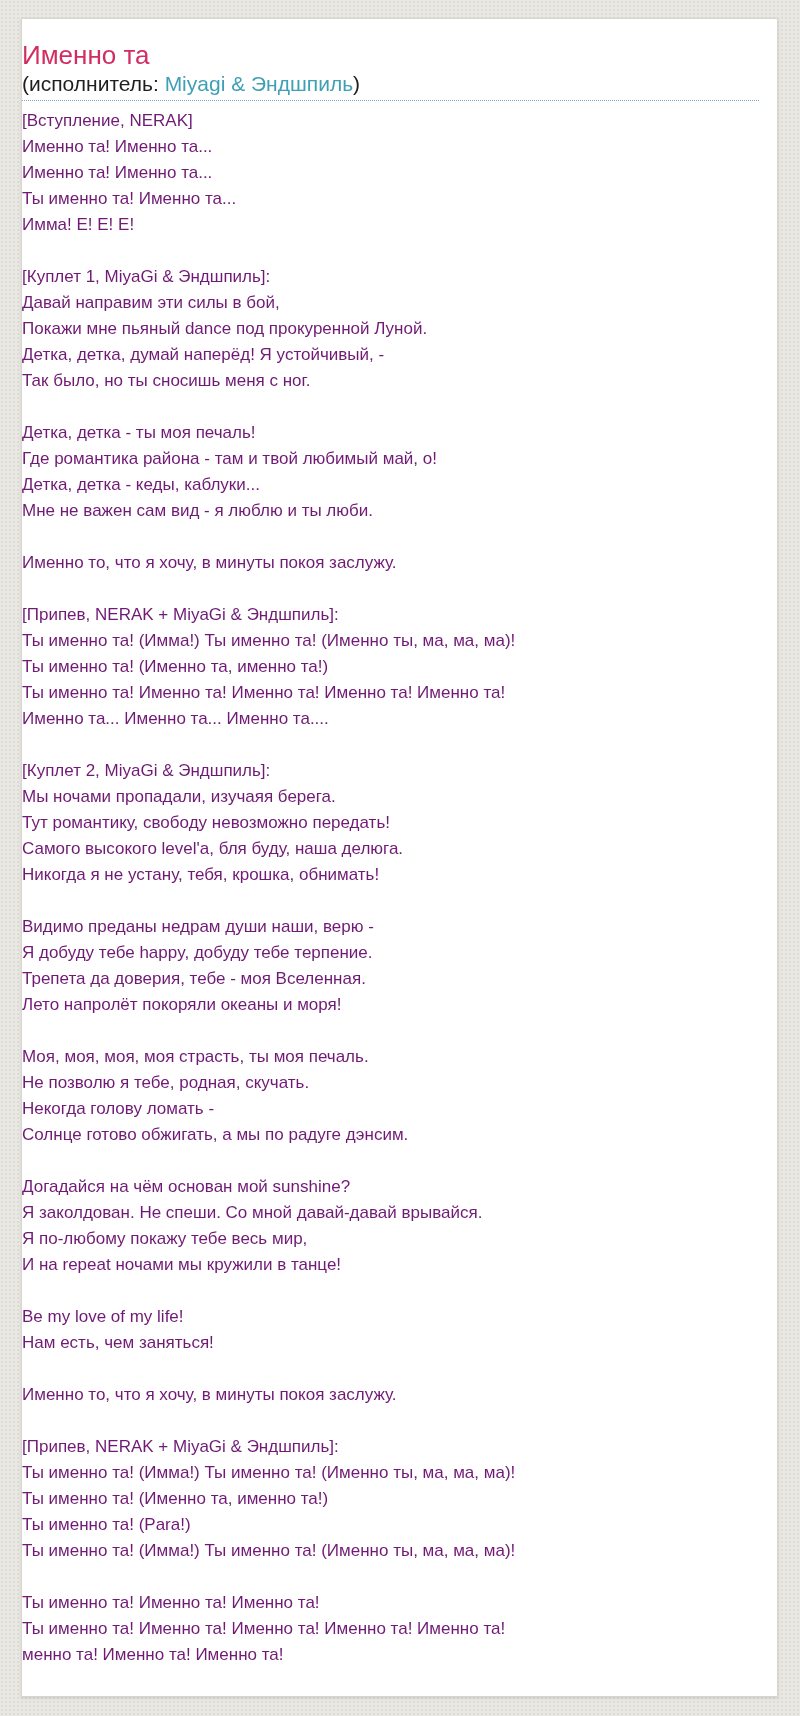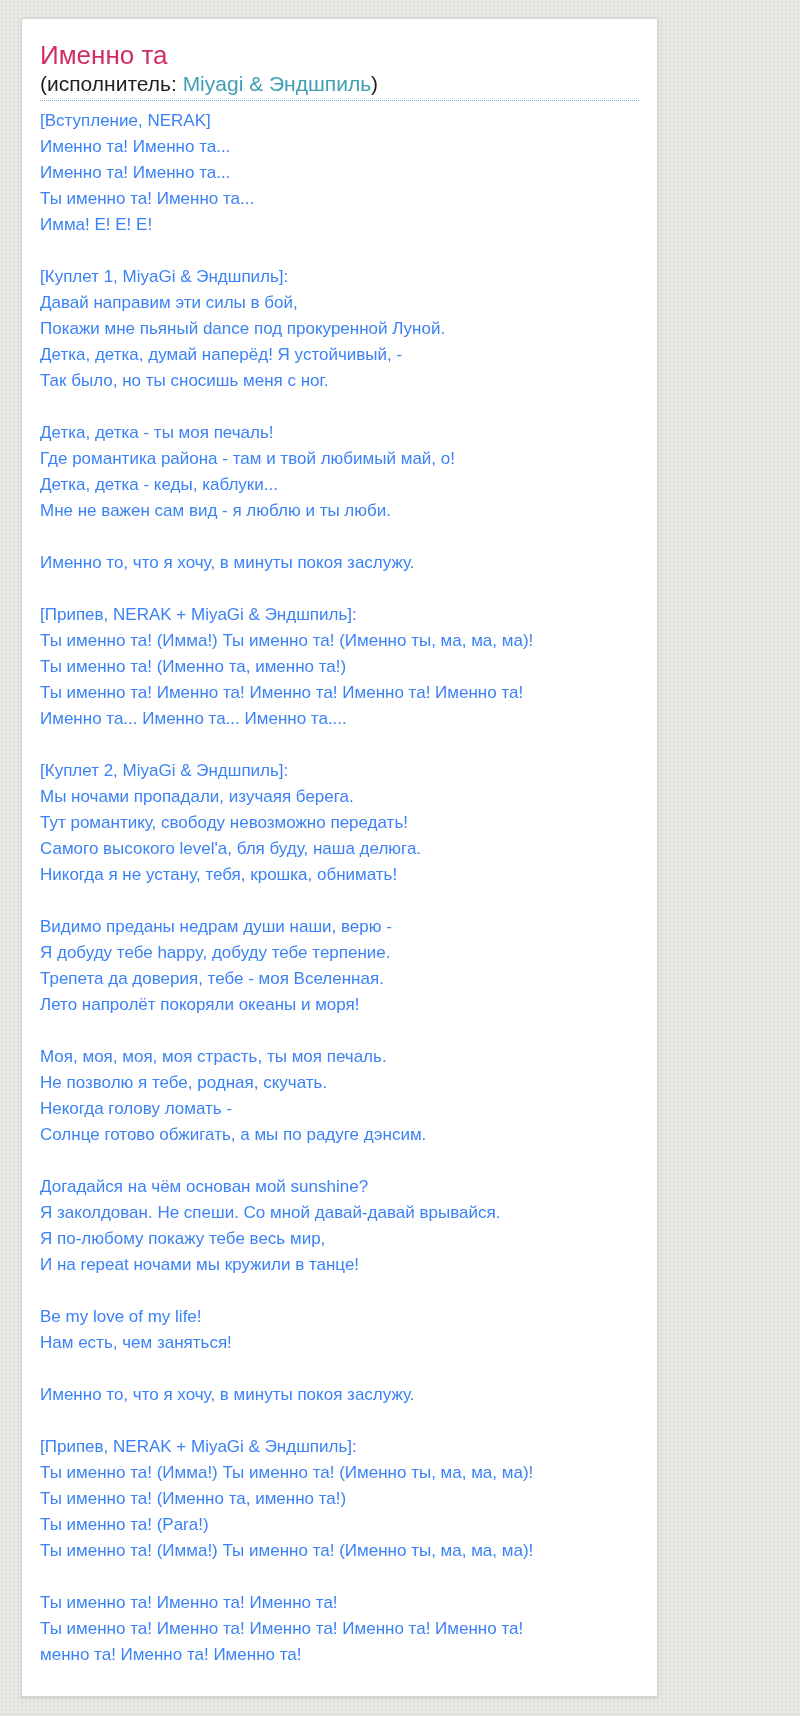--- a/index.html
+++ b/index.html
@@ -14,26 +14,26 @@
     background-color: #eae8e3;
     background-image: radial-gradient(#ddDBD5 1px, transparent 1px);
     background-size: 4px 4px;
     position: relative;
   }
 
   .card {
     position: absolute;
     left: 21px;
     top: 18px;
-    width: 637px;
+    width: 757px;
     min-height: 1675px;
     background: #ffffff;
     border: 1px solid #d8d6d0;
     box-shadow: 0 1px 3px rgba(0,0,0,0.12);
-    padding: 12px 18px 28px 18px;
+    padding: 12px 18px 28px 0;
   }
 
   .song-title {
     font-size: 26px;
     font-weight: 400;
     color: #d22d62;
     line-height: 1.2;
     margin-top: 9px;
     margin-bottom: 3px;
     letter-spacing: 0;
@@ -50,21 +50,21 @@
   .artist-row a {
     color: #3fa0b5;
     text-decoration: none;
     cursor: pointer;
   }
 
   .lyrics {
     margin-top: 7px;
     font-size: 17px;
     line-height: 26px;
-    color: #3b82f6;
+    color: #701a75;
     white-space: pre-line;
   }
 </style>
 </head>
 <body>
 
 <div class="card">
 
   <h1 class="song-title">Именно та</h1>
 

